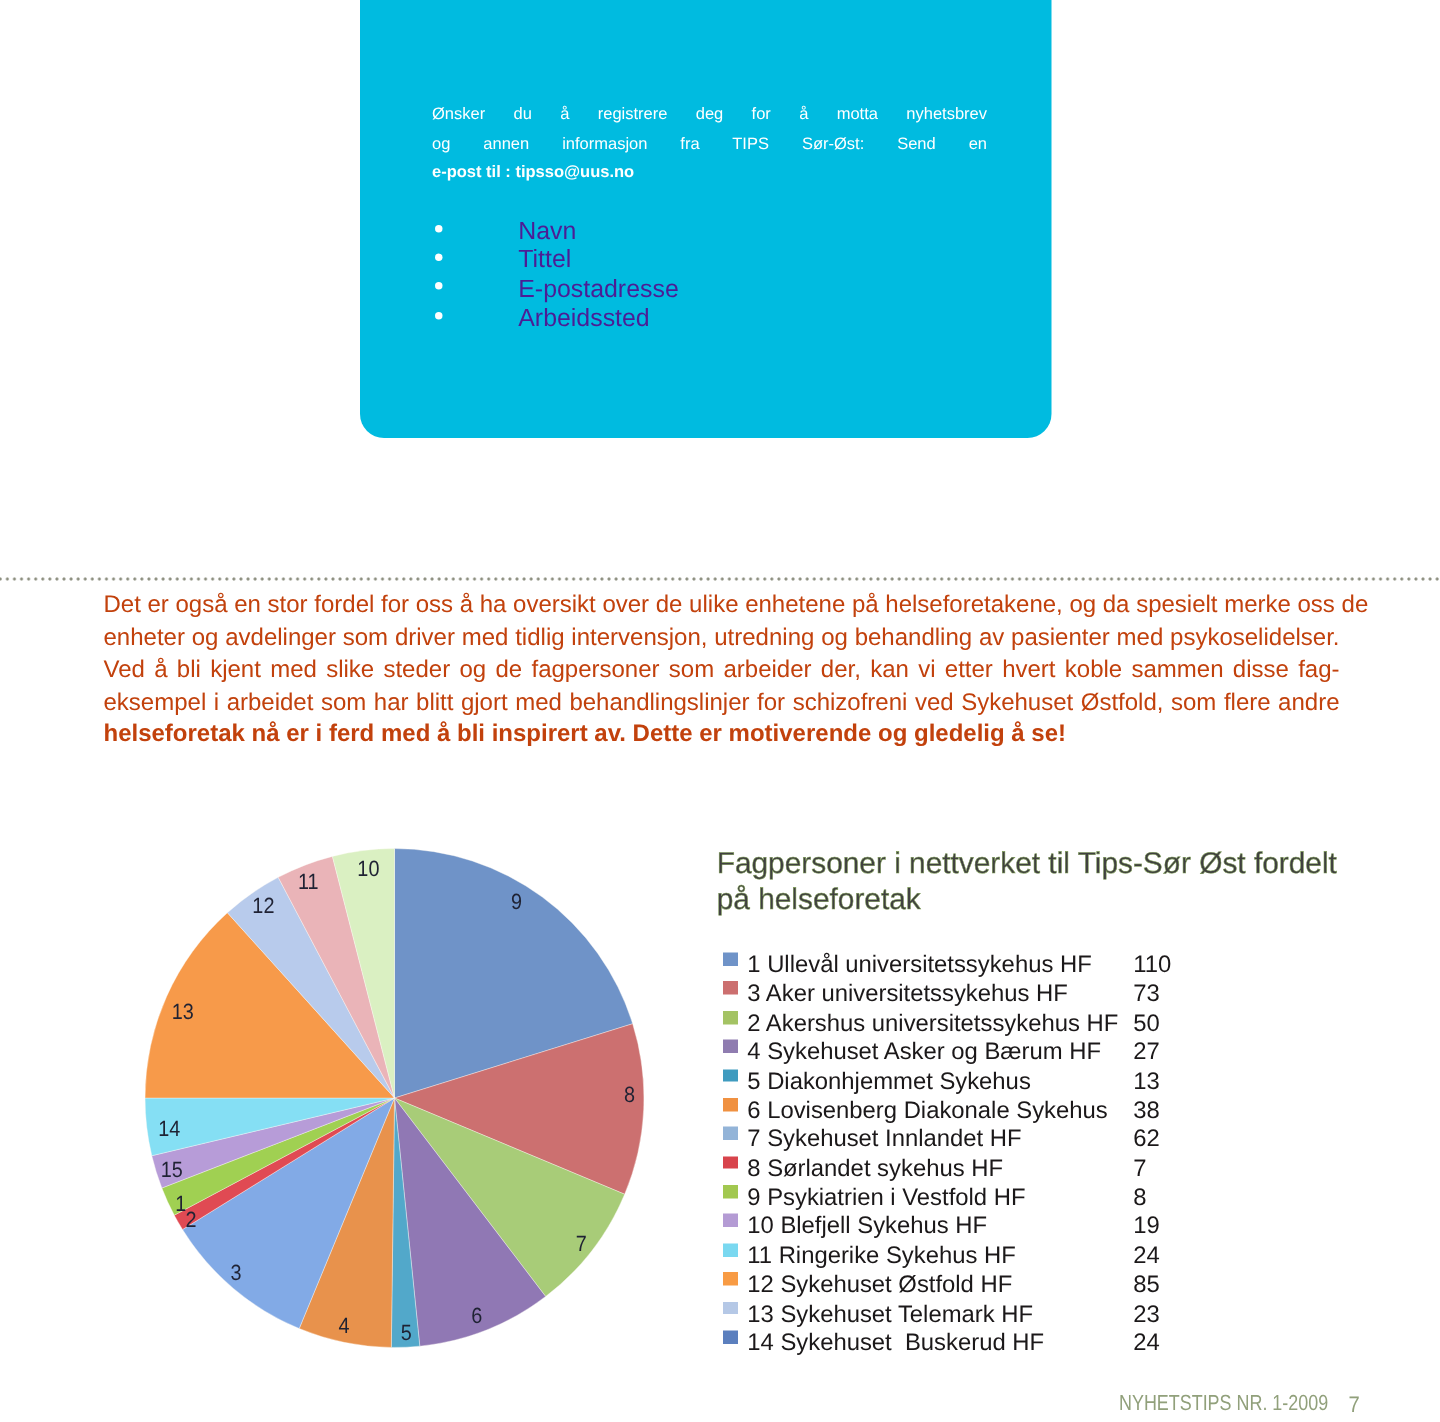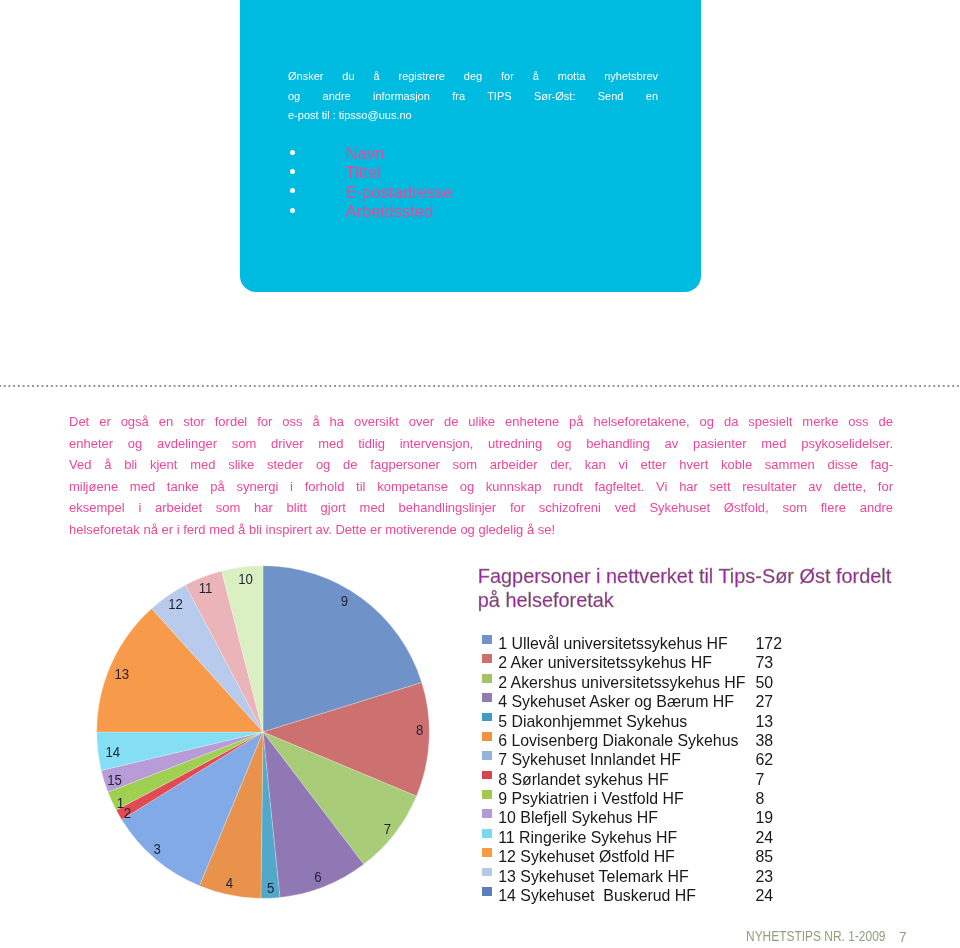--- a/index.html
+++ b/index.html
@@ -2,48 +2,48 @@
 <html><head>
 <meta charset="utf-8">
 <title>Nyhetstips</title>
 <style>
   html,body{margin:0;padding:0;}
   body{width:960px;height:948px;background:#ffffff;font-family:"Liberation Sans",sans-serif;overflow:hidden;position:relative;
        -webkit-font-smoothing:antialiased;}
   .cyanbox{position:absolute;left:239.9px;top:-40px;width:461.5px;height:331.8px;background:#00bbe0;border-radius:16px;}
   .intro{position:absolute;left:288px;top:67px;width:370px;color:#fff;font-size:11px;}
   .intro .jline{height:19.7px;line-height:19.7px;}
-  .blist{position:absolute;left:288px;top:144px;color:#ec4899;font-size:16.6px;}
+  .blist{position:absolute;left:288px;top:144px;color:#4c1d95;font-size:16.6px;}
   .blist .row{display:flex;height:19.4px;line-height:19.4px;}
   .blist .bullet{width:57.5px;position:relative;}
   .blist .bullet i{position:absolute;left:1.5px;top:5.5px;width:5px;height:5px;border-radius:50%;background:#fff;display:block;}
   .divider{position:absolute;left:-1px;top:384.7px;width:963px;height:2.4px;
     background-image:radial-gradient(ellipse 1.5px 1.4px at 1.2px 1.2px, #8d8f80 62%, rgba(141,143,128,0) 85%);
     background-size:4.72px 2.4px;background-repeat:repeat-x;}
-  .para{position:absolute;left:69px;top:411px;width:824px;font-size:13px;color:#ec4899;}
+  .para{position:absolute;left:69px;top:393px;width:824px;font-size:16px;color:#c2410c;}
   .jline{text-align:justify;text-align-last:justify;white-space:nowrap;}
-  .jline.last{text-align-last:left;}
+  .jline.last{text-align-last:left;font-weight:bold;}
   .para .jline{height:21.5px;line-height:21.5px;}
-  .chart-title{position:absolute;left:477.8px;top:565px;width:432px;font-size:19.9px;line-height:23.8px;color:#a21caf;-webkit-text-stroke:0.35px #7d9c55;}
+  .chart-title{position:absolute;left:477.8px;top:565px;width:432px;font-size:19.9px;line-height:23.8px;color:#404040;-webkit-text-stroke:0.35px #7d9c55;}
   .plab{font-family:"Liberation Sans",sans-serif;font-size:14.7px;fill:#1f2233;}
   .legend{position:absolute;left:482px;top:634px;font-size:15.9px;color:#1b1819;}
   .lrow{position:relative;height:19.38px;line-height:19.38px;}
   .lsw{position:absolute;left:0;top:1px;width:9.5px;height:8.8px;}
   .lname{position:absolute;left:16.2px;top:0;white-space:pre;}
   .lval{position:absolute;left:273.5px;top:0;}
   .footer{position:absolute;left:746px;top:928px;font-size:14.5px;color:#91a07b;transform:scaleX(0.824);transform-origin:0 0;white-space:nowrap;}
   .pageno{position:absolute;left:899px;top:927.5px;font-size:15px;color:#91a07b;transform:scaleX(0.9);transform-origin:0 0;}
 </style>
 </head>
 <body>
 
 <div class="cyanbox"></div>
 <div class="intro">
     <div class="jline">Ønsker du å registrere deg for å motta nyhetsbrev</div>
-    <div class="jline">og andre informasjon fra TIPS Sør-Øst: Send en</div>
+    <div class="jline">og annen informasjon fra TIPS Sør-Øst: Send en</div>
     <div class="jline last">e-post til : tipsso@uus.no</div>
   </div>
 <div class="blist">
     <div class="row">
       <span class="bullet">
         <i></i>
       </span>
       <span>Navn</span>
     </div>
     <div class="row">
@@ -64,21 +64,20 @@
       </span>
       <span>Arbeidssted</span>
     </div>
   </div>
 
 <div class="divider"></div>
 <div class="para">
     <div class="jline">Det er også en stor fordel for oss å ha oversikt over de ulike enhetene på helseforetakene, og da spesielt merke oss de</div>
     <div class="jline">enheter og avdelinger som driver med tidlig intervensjon, utredning og behandling av pasienter med psykoselidelser.</div>
     <div class="jline">Ved å bli kjent med slike steder og de fagpersoner som arbeider der, kan vi etter hvert koble sammen disse fag-</div>
-    <div class="jline">miljøene med tanke på synergi i forhold til kompetanse og kunnskap rundt fagfeltet. Vi har sett resultater av dette, for</div>
     <div class="jline">eksempel i arbeidet som har blitt gjort med behandlingslinjer for schizofreni ved Sykehuset Østfold, som flere andre</div>
     <div class="jline last">helseforetak nå er i ferd med å bli inspirert av. Dette er motiverende og gledelig å se!</div>
   </div>
 
 <div class="chart-title">Fagpersoner i nettverket til Tips-Sør Øst fordelt på helseforetak</div>
 <svg class="pie" id="pie" width="340" height="340" style="position:absolute;left:92.7px;top:562.2px">
     <g>
       <path fill="#6f93c8" stroke="#fefdf8" stroke-width="0.25" d="M 170 170 L 170.00 3.70 A 166.3 166.3 0 0 1 328.76 120.49 Z"></path>
       <path fill="#cc7070" stroke="#fefdf8" stroke-width="0.25" d="M 170 170 L 328.76 120.49 A 166.3 166.3 0 0 1 323.43 234.15 Z"></path>
       <path fill="#a8cc78" stroke="#fefdf8" stroke-width="0.25" d="M 170 170 L 323.43 234.15 A 166.3 166.3 0 0 1 270.75 302.30 Z"></path>
@@ -110,25 +109,25 @@
       <text class="plab" text-anchor="middle" x="28.8" y="117.1" transform="translate(28.8,0) scale(0.9,1) translate(-28.8,0)">13</text>
       <text class="plab" text-anchor="middle" x="82.6" y="46.7" transform="translate(82.6,0) scale(0.9,1) translate(-82.6,0)">12</text>
       <text class="plab" text-anchor="middle" x="112.5" y="31.0" transform="translate(112.5,0) scale(0.9,1) translate(-112.5,0)">11</text>
       <text class="plab" text-anchor="middle" x="152.6" y="21.9" transform="translate(152.6,0) scale(0.9,1) translate(-152.6,0)">10</text>
     </g>
   </svg>
 <div class="legend">
     <div class="lrow">
       <span class="lsw" style="background:#6f93c8"></span>
       <span class="lname">1 Ullevål universitetssykehus HF</span>
-      <span class="lval">172</span>
+      <span class="lval">110</span>
     </div>
     <div class="lrow">
       <span class="lsw" style="background:#cc6f6f"></span>
-      <span class="lname">2 Aker universitetssykehus HF</span>
+      <span class="lname">3 Aker universitetssykehus HF</span>
       <span class="lval">73</span>
     </div>
     <div class="lrow">
       <span class="lsw" style="background:#a4c364"></span>
       <span class="lname">2 Akershus universitetssykehus HF</span>
       <span class="lval">50</span>
     </div>
     <div class="lrow">
       <span class="lsw" style="background:#8f7cb0"></span>
       <span class="lname">4 Sykehuset Asker og Bærum HF</span>

